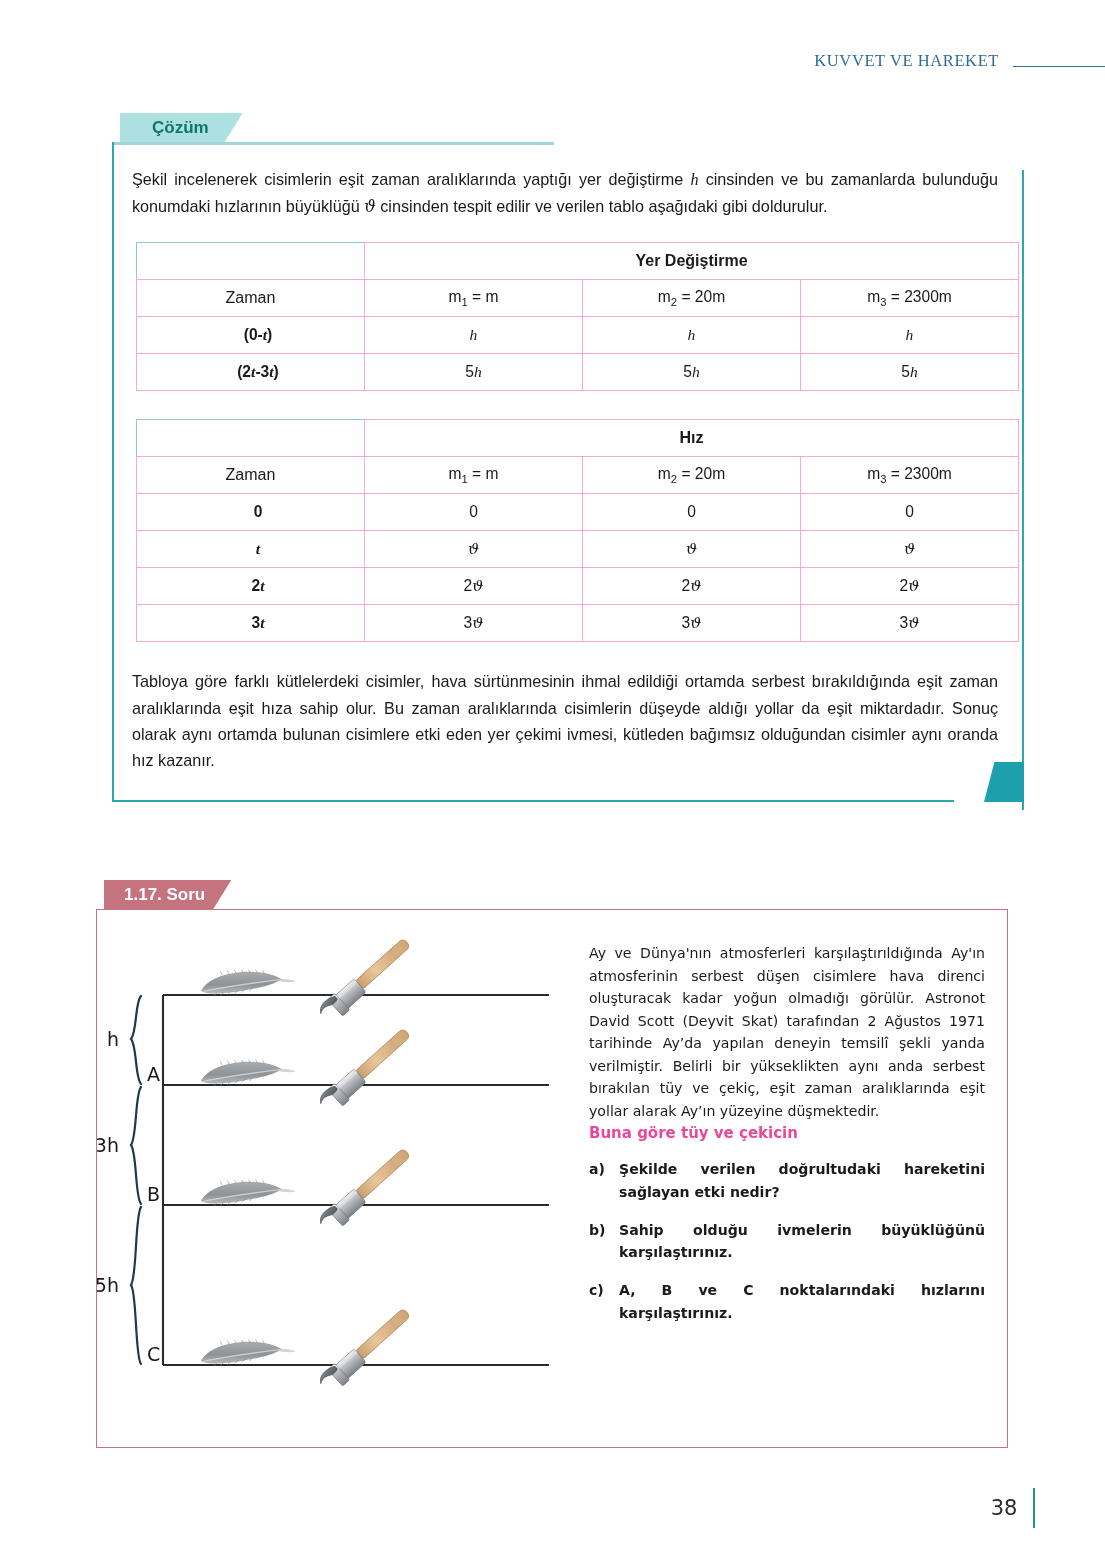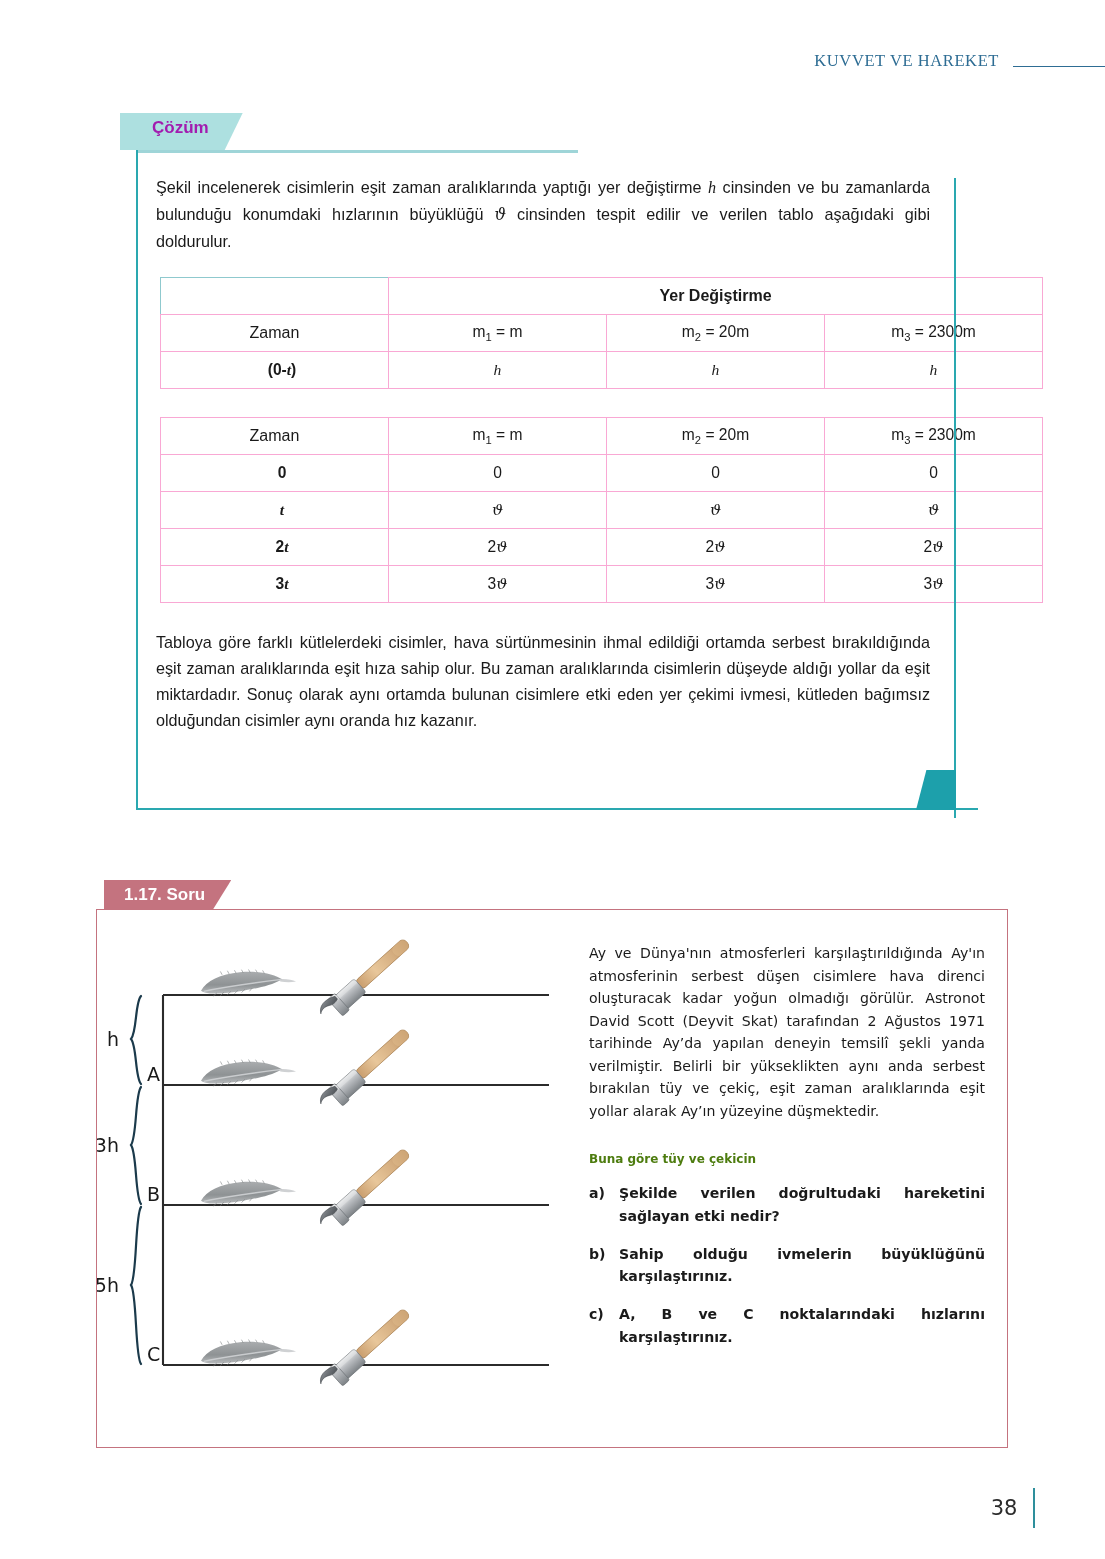--- a/index.html
+++ b/index.html
@@ -50,38 +50,37 @@
     position: absolute;
     left: 112px;
     top: 113px;
     width: 912px;
   }
   .tab-badge {
     display: inline-block;
     position: relative;
     height: 29px;
     line-height: 29px;
-    padding: 0 34px 8px 32px;
+    padding: 0 34px 0 32px;
     font-size: 17px;
     font-weight: bold;
-    color: #a21caf;
+    color: #0f766e;
     background: #ade0e0;
     -webkit-clip-path: polygon(0 0, 100% 0, calc(100% - 18px) 100%, 0 100%);
     clip-path: polygon(0 0, 100% 0, calc(100% - 18px) 100%, 0 100%);
     margin-left: 8px;
   }
   #cozum-body {
     position: relative;
     border-left: 2.5px solid #2aa8b0;
     margin-top: 0px;
     padding: 24px 26px 26px 18px;
     box-sizing: border-box;
-    width: 820px;
+    width: 912px;
     min-height: 660px;
-    margin-left: 24px;
   }
   
   #cozum-top-rule {
     position: absolute;
     left: 0;
     top: 0;
     width: 440px;
     height: 2.5px;
     background: #9fd5d8;
   }
@@ -183,24 +182,24 @@
   #soru-right p.q-para {
     font-family: "DejaVu Sans", sans-serif;
     font-size: 14.1px;
     line-height: 1.60;
     text-align: justify;
     margin: 0;
     color: #1a1a1a;
   }
   #soru-right p.q-lead {
     font-family: "DejaVu Sans", sans-serif;
-    font-size: 12px;
+    font-size: 15px;
     font-weight: bold;
-    margin: 30px 0 0 0;
-    color: #4d7c0f;
+    margin: 2px 0 0 0;
+    color: #ec4899;
   }
   .q-item {
     display: flex;
     margin-top: 16px;
     font-family: "DejaVu Sans", sans-serif;
     font-size: 14.1px;
     font-weight: bold;
     line-height: 1.58;
     color: #1a1a1a;
   }
@@ -270,31 +269,41 @@
           <td>m<sub>1</sub> = m</td>
           <td>m<sub>2</sub> = 20m</td>
           <td>m<sub>3</sub> = 2300m</td>
         </tr>
         <tr>
           <td class="rowlabel">(0-<span class="mvar">t</span>)</td>
           <td><span class="mvar">h</span></td>
           <td><span class="mvar">h</span></td>
           <td><span class="mvar">h</span></td>
         </tr>
+        <tr>
+          <td class="rowlabel">(2<span class="mvar">t</span>-3<span class="mvar">t</span>)</td>
+          <td>5<span class="mvar">h</span></td>
+          <td>5<span class="mvar">h</span></td>
+          <td>5<span class="mvar">h</span></td>
+        </tr>
       </tbody>
     </table>
 
     <table class="phys" style="margin-top:28px;">
       <colgroup>
           <col class="c1">
           <col class="c2">
           <col class="c3">
           <col class="c4">
         </colgroup>
       <tbody>
+        <tr>
+          <td class="blank"></td>
+          <td class="hdr-span" colspan="3">Hız</td>
+        </tr>
         <tr>
           <td class="zaman-hdr">Zaman</td>
           <td>m<sub>1</sub> = m</td>
           <td>m<sub>2</sub> = 20m</td>
           <td>m<sub>3</sub> = 2300m</td>
         </tr>
         <tr>
           <td class="rowlabel">0</td>
           <td>0</td>
           <td>0</td>

